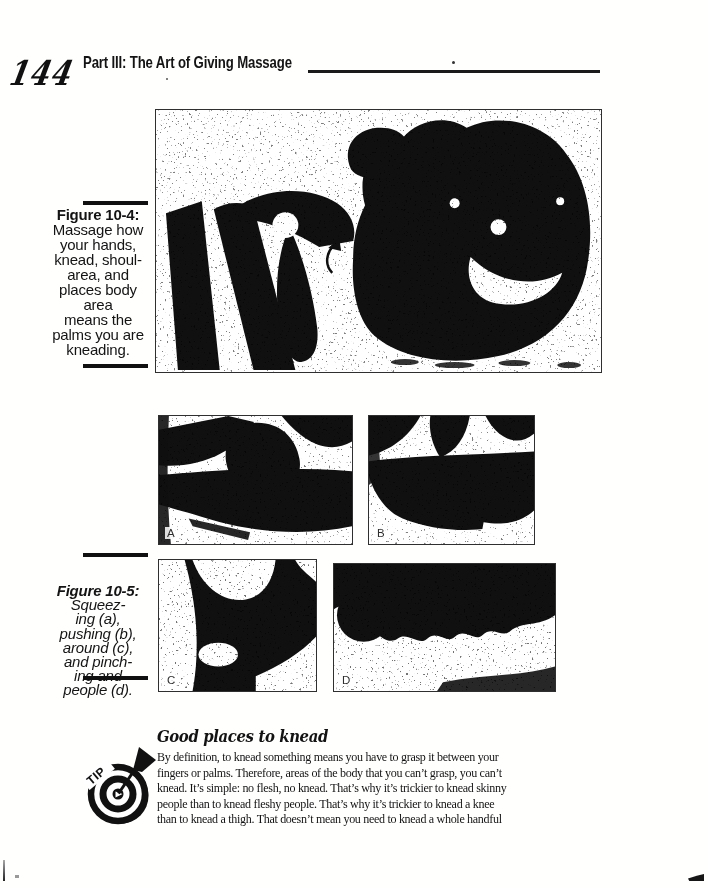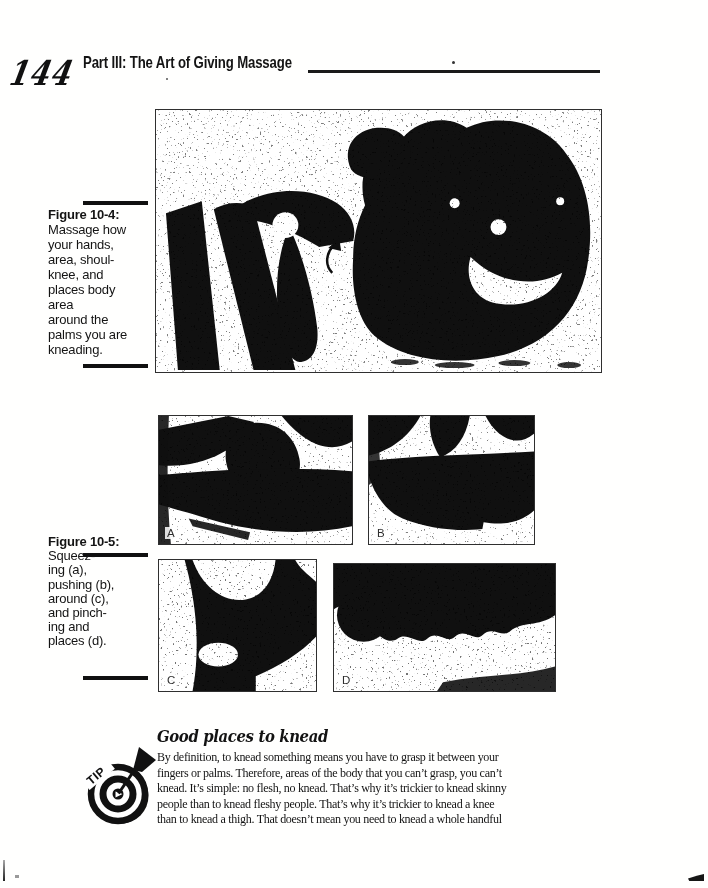--- a/index.html
+++ b/index.html
@@ -19,26 +19,26 @@
     transform:scaleX(0.8); transform-origin:left top; color:#141414;
   }
   .head-rule { position:absolute; left:308px; top:70px; width:292px; height:3px; background:#1a1a1a; }
   .dot { position:absolute; border-radius:50%; background:#333; }
   .dot1 { left:452px; top:61px; width:3px; height:3px; }
   .dot2 { left:166px; top:78px; width:2px; height:2px; background:#555; }
 
   
   .figbar { position:absolute; left:83px; width:65px; height:4px; background:#101010; }
   .figcap {
-    position:absolute; left:48px; width:100px; text-align:left;
+    position:absolute; left:48px; width:100px; text-align:center;
     font-family:"Liberation Sans", sans-serif; color:#141414;
-    font-size:13px; letter-spacing:-0.2px;
+    font-size:15px; letter-spacing:-0.2px;
   }
   .figcap-4 { top:207px; line-height:15px; }
-  .figcap-5 { top:535px; line-height:14.2px; }
+  .figcap-5 { top:584px; line-height:14.2px;font-style:italic; }
   .cap-bold { font-weight:700; }
 
   
   .photo { position:absolute; border:1.5px solid #2f2f2f; background:#fff; }
   .photo svg { display:block; width:100%; height:100%; }
   .photo-main { left:155px; top:109px; width:447px; height:264px; }
   .photo-a { left:158px; top:415px; width:195px; height:130px; }
   .photo-b { left:368px; top:415px; width:167px; height:130px; }
   .photo-c { left:158px; top:559px; width:159px; height:133px; }
   .photo-d { left:333px; top:563px; width:223px; height:129px; }
@@ -87,25 +87,25 @@
   <div class="running-head">Part III: The Art of Giving Massage</div>
   <div class="head-rule"></div>
   <div class="dot dot1"></div>
   <div class="dot dot2"></div>
 
   <div class="figbar" style="top:201px"></div>
   <div class="figcap figcap-4">
     <div class="cap-bold">Figure 10-4:</div>
     <div>Massage how</div>
     <div>your hands,</div>
-    <div>area, shoul-</div>
-    <div>knee, and</div>
+    <div>knead, shoul-</div>
+    <div>area, and</div>
     <div>places body</div>
     <div>area</div>
-    <div>around the</div>
+    <div>means the</div>
     <div>palms you are</div>
     <div>kneading.</div>
   </div>
   <div class="figbar" style="top:364px"></div>
 
   <div class="photo photo-main">
     <svg viewBox="0 0 447 264" preserveAspectRatio="none">
       <rect width="447" height="264" fill="#fff"></rect>
       <g fill="#101010">
         <path d="M210,96 C200,60 220,34 248,28 C262,10 292,4 312,18 C344,2 390,12 412,44 C434,72 440,112 434,152 C428,198 398,236 344,248 C298,258 248,252 220,228 C202,212 196,180 198,150 C198,130 202,112 210,96 Z"></path>
@@ -168,21 +168,21 @@
 
   <div class="figbar" style="top:553px"></div>
   <div class="figcap figcap-5">
     <div class="cap-bold">Figure 10-5:</div>
     <div>Squeez-</div>
     <div>ing (a),</div>
     <div>pushing (b),</div>
     <div>around (c),</div>
     <div>and pinch-</div>
     <div>ing and</div>
-    <div>places (d).</div>
+    <div>people (d).</div>
   </div>
   <div class="figbar" style="top:676px"></div>
 
   <div class="photo photo-c">
     <svg viewBox="0 0 159 133" preserveAspectRatio="none">
       <rect width="159" height="133" fill="#101010"></rect>
       <g fill="#fff">
         <path d="M0,0 L26,0 C38,44 42,90 34,133 L0,133 Z"></path>
         <path d="M34,0 L118,0 C116,18 108,36 88,40 C66,44 44,28 34,0 Z"></path>
         <path d="M138,0 L159,0 L159,22 C150,14 142,8 138,0 Z"></path>

